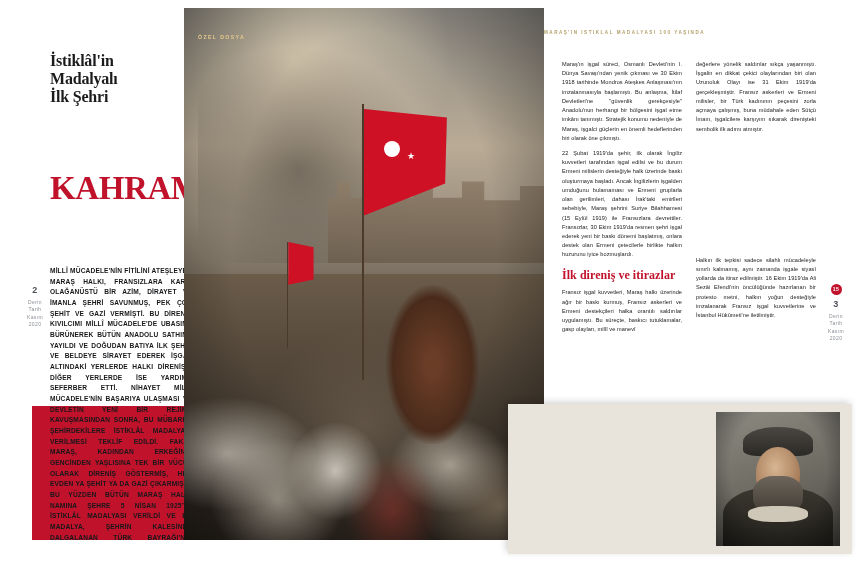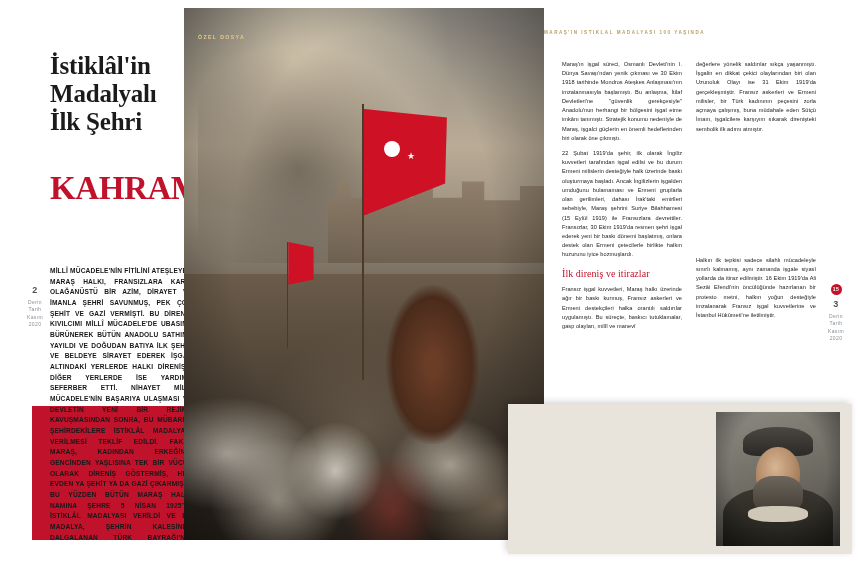--- a/index.html
+++ b/index.html
@@ -63,21 +63,21 @@
 
   #kicker-left {
     position: absolute;
     left: 40px; top: 44px;
     width: 200px;
   }
 
   .headline-thin {
     font-family: "Liberation Serif", serif;
     color: #1b1b1d;
-    font-size: 25px;
+    font-size: 16px;
     line-height: 1.12;
     font-weight: bold;
     letter-spacing: -0.2px;
   }
   #headline-sub {
     position: absolute;
     left: 40px; top: 163px;
     width: 220px;
     font-family: "Liberation Serif", serif;
     color: #c1122b;
@@ -234,22 +234,22 @@
     line-height: 1.65;
     text-align: justify;
     letter-spacing: .05px;
   }
   #col1 { left: 18px; top: 52px; width: 120px; }
   #col2 { left: 152px; top: 52px; width: 120px; }
 
   .subhead {
     color: #c1122b;
     font-family: "Liberation Serif", serif;
-    font-weight: normal;
-    font-size: 10px;
+    font-weight: bold;
+    font-size: 12px;
     margin: 0 0 3px 0;
   }
   .col p { margin: 0 0 6px 0; }
 
   
   #medal-wrap {
     position: absolute;
     left: 152px; top: 180px;
     width: 120px; height: 118px;
   }

